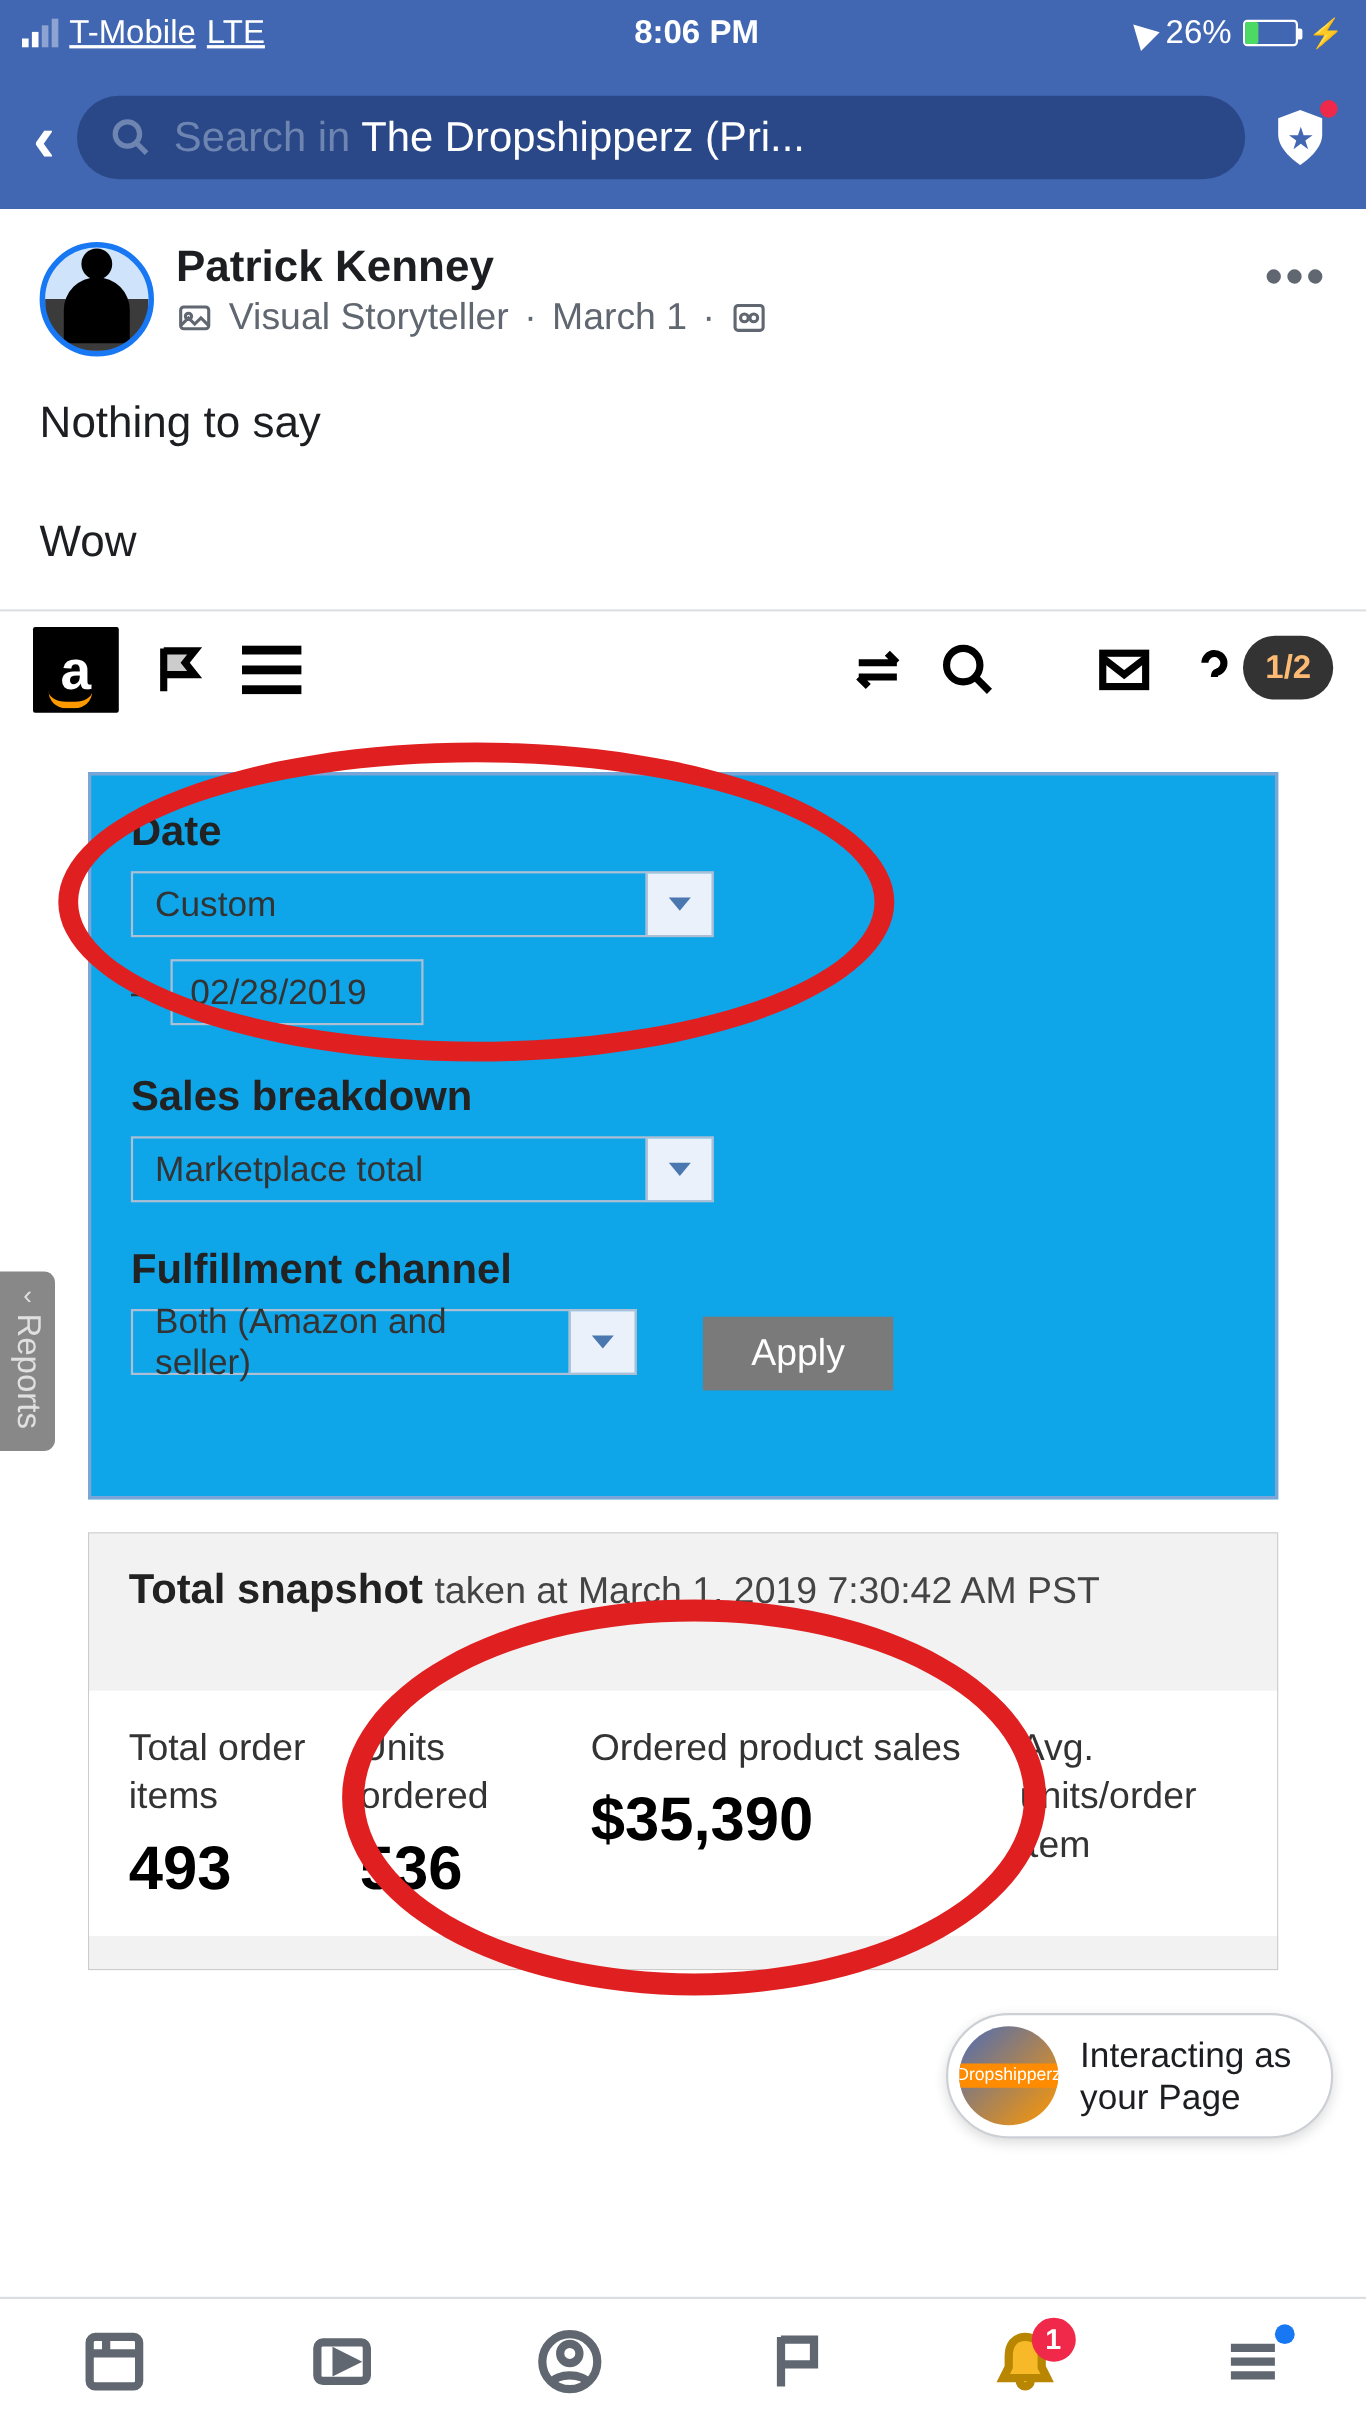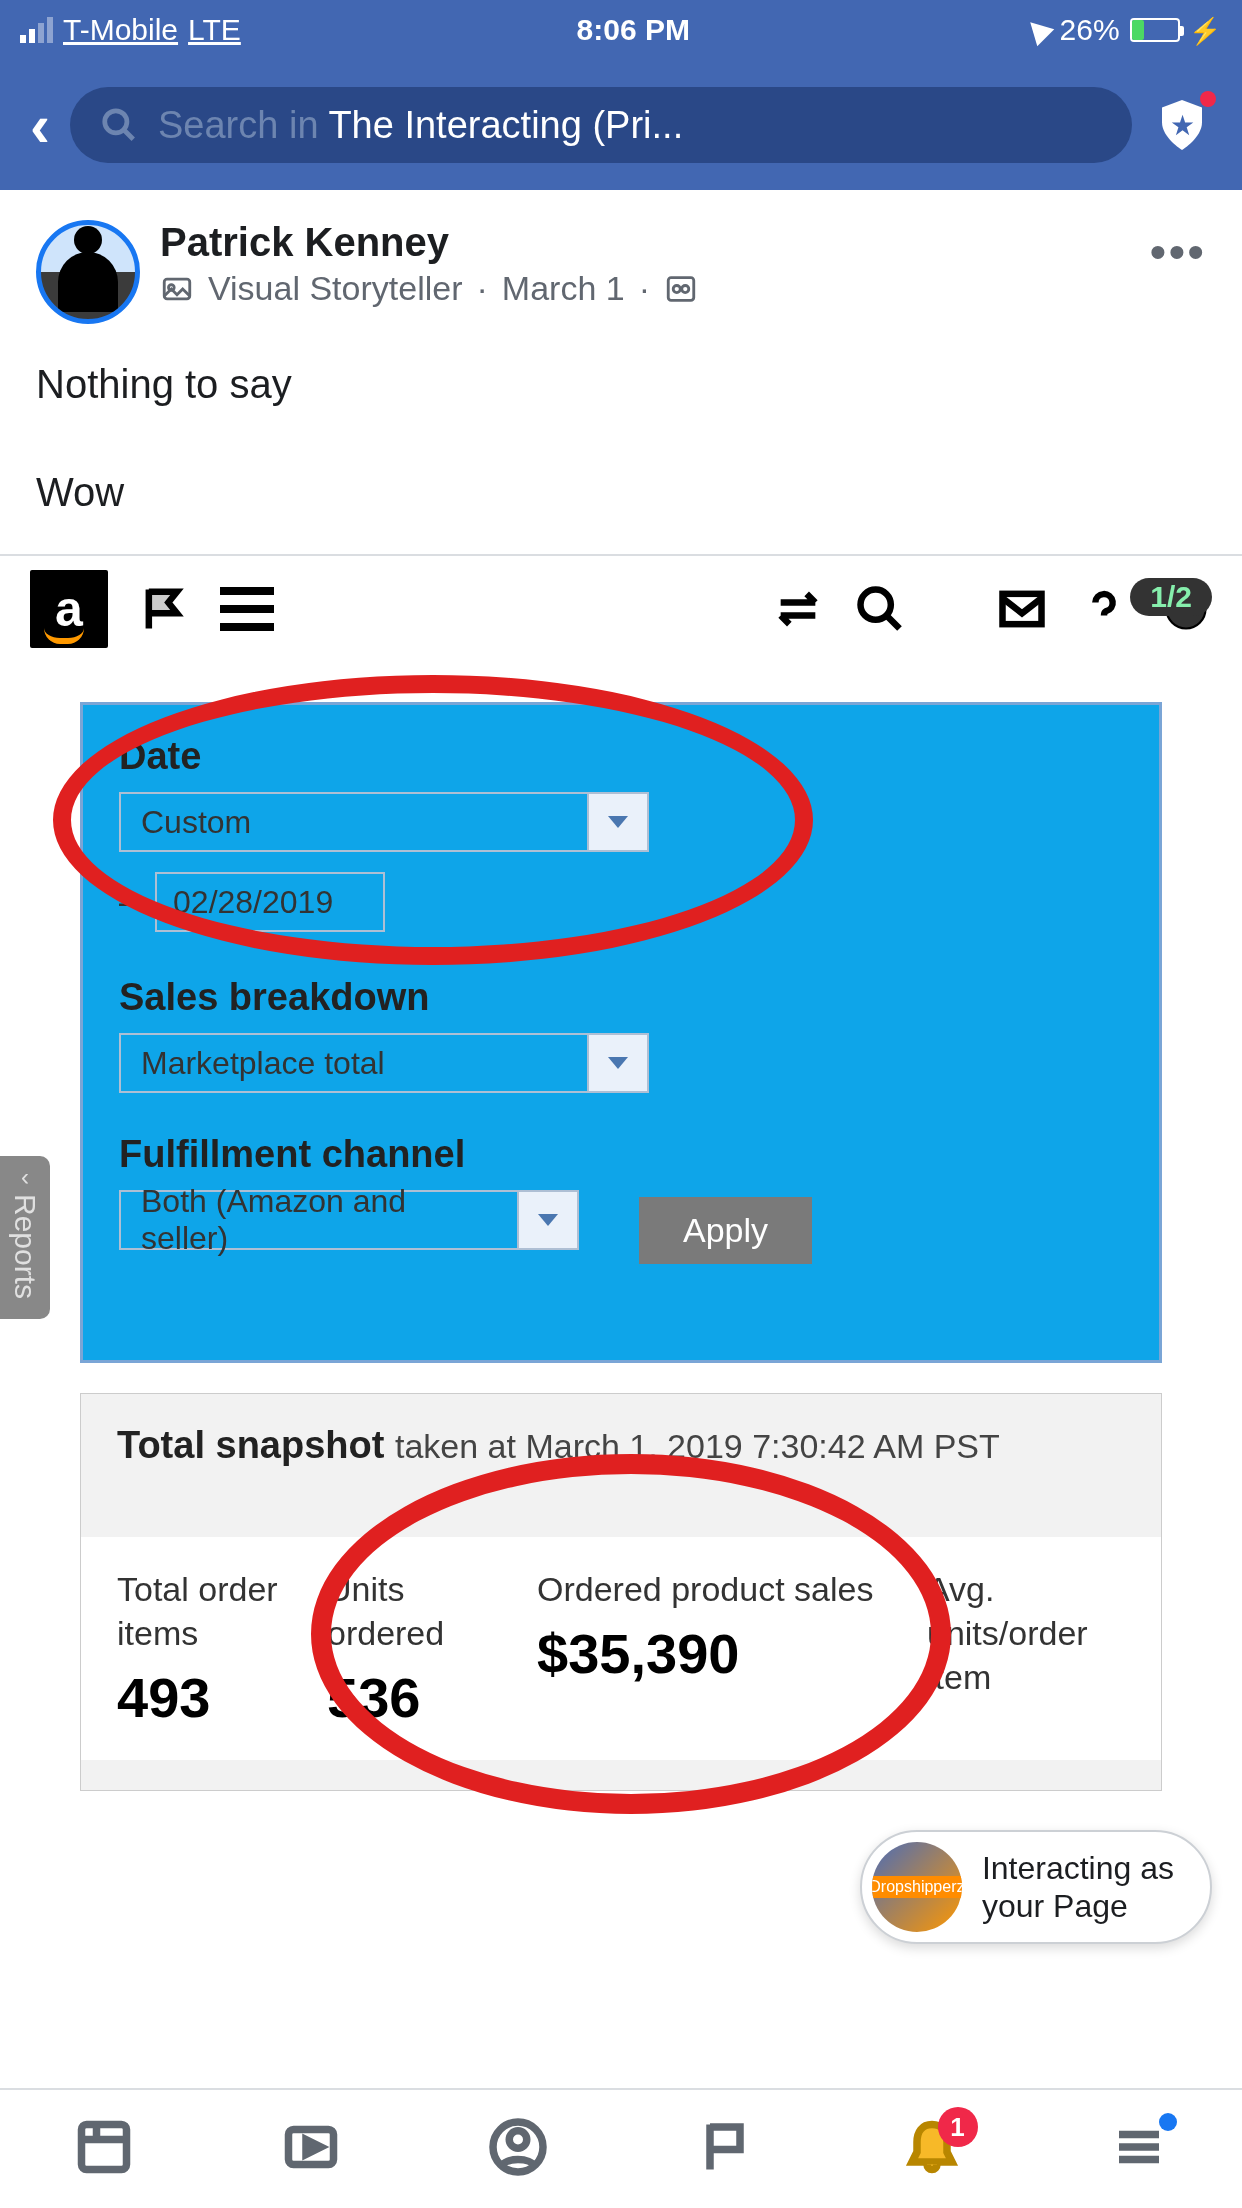--- a/index.html
+++ b/index.html
@@ -43,21 +43,21 @@
   
   .embed { border-top: 2px solid #dadde1; background: #fff; position: relative; height: 1430px; }
   .amz-bar { display: flex; align-items: center; padding: 14px 30px; gap: 30px; background: #fff; }
   .amz-logo { width: 78px; height: 78px; background: #000; color: #fff; font-weight: 700; font-size: 50px; display: flex; align-items: center; justify-content: center; border-radius: 2px; position: relative; }
   .amz-logo::after { content: ''; position: absolute; bottom: 4px; left: 14px; width: 40px; height: 10px; border-bottom: 6px solid #ff9900; border-radius: 0 0 20px 20px; }
   .amz-icn { color: #000; stroke: #000; }
   .amz-bar .spacer { flex: 1; }
   .amz-bar svg { width: 52px; height: 52px; }
   .hb { display: flex; flex-direction: column; gap: 10px; }
   .hb span { width: 54px; height: 8px; background: #000; }
-  .pageind { background: #333; color: #86efac; border-radius: 30px; padding: 2px 20px; font-size: 30px; font-weight: 600; }
+  .pageind { background: #333; color: #fdba74; border-radius: 30px; padding: 12px 20px; font-size: 30px; font-weight: 600; }
   
   .filters { margin: 40px 80px 0; border: 3px solid #7aa5d6; background: #0ea5e9; padding: 30px 36px 90px; font-family: Arial, sans-serif; position: relative; }
   .lbl { font-size: 38px; font-weight: 700; color: #222; margin-bottom: 14px; }
   .sel { width: 530px; height: 60px; border: 2px solid #aebfd4; display: flex; align-items: center; margin-bottom: 20px; }
   .sel .txt { flex: 1; padding: 0 20px; font-size: 32px; color: #333; }
   .sel .dd { width: 60px; height: 100%; background: #eaf1fa; border-left: 2px solid #aebfd4; display: flex; align-items: center; justify-content: center; }
   .tri { width: 0; height: 0; border-left: 10px solid transparent; border-right: 10px solid transparent; border-top: 12px solid #4a77b0; }
   .daterow { display: flex; align-items: center; gap: 16px; margin-bottom: 44px; }
   .dinput { width: 230px; height: 60px; border: 2px solid #aebfd4; display: flex; align-items: center; padding: 0 16px; font-size: 32px; color: #333; }
   .dash { font-size: 36px; color: #333; }
@@ -119,21 +119,21 @@
 </div>
 
 <div class="fb-header">
   <div class="back-chev">‹</div>
   <div class="search-pill">
     <svg viewBox="0 0 24 24" fill="none" stroke-width="3">
         <circle cx="10" cy="10" r="7"></circle>
         <line x1="21" y1="21" x2="15" y2="15"></line>
       </svg>
     <div class="search-text">
-      <span>Search in </span><span class="white">The Interacting (Pri...</span>
+      <span>Search in </span><span class="white">The Dropshipperz (Pri...</span>
     </div>
   </div>
   <div class="shield">
     <svg viewBox="0 0 24 24">
         <path d="M12 2 L4 5 V11 C4 17 12 22 12 22 C12 22 20 17 20 11 V5 Z"></path>
       </svg>
     <span class="star">★</span>
     <span class="dot"></span>
   </div>
 </div>

